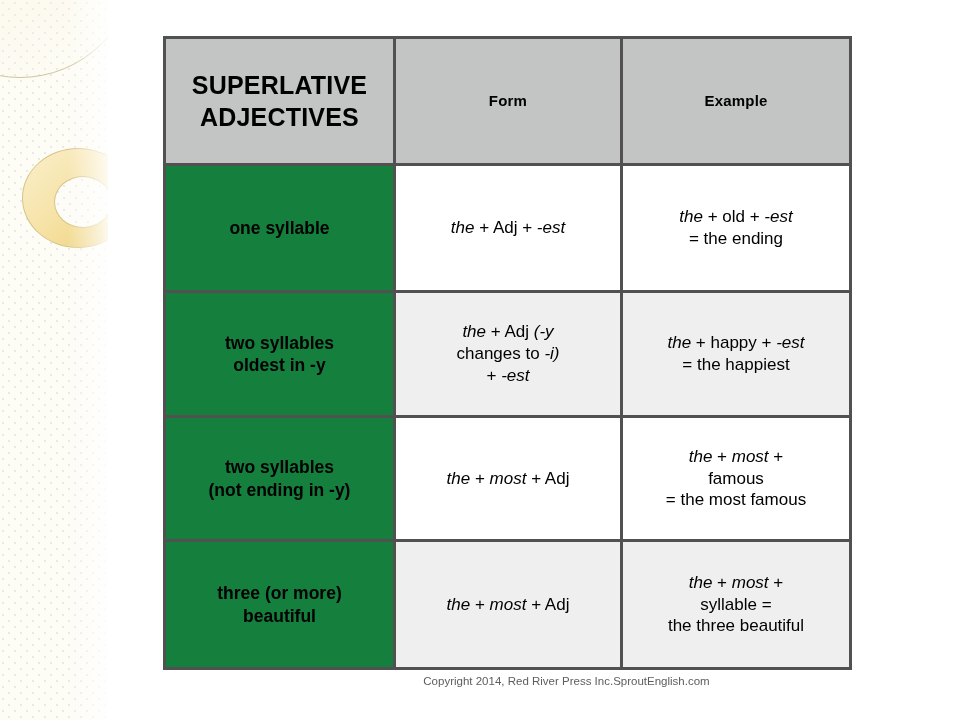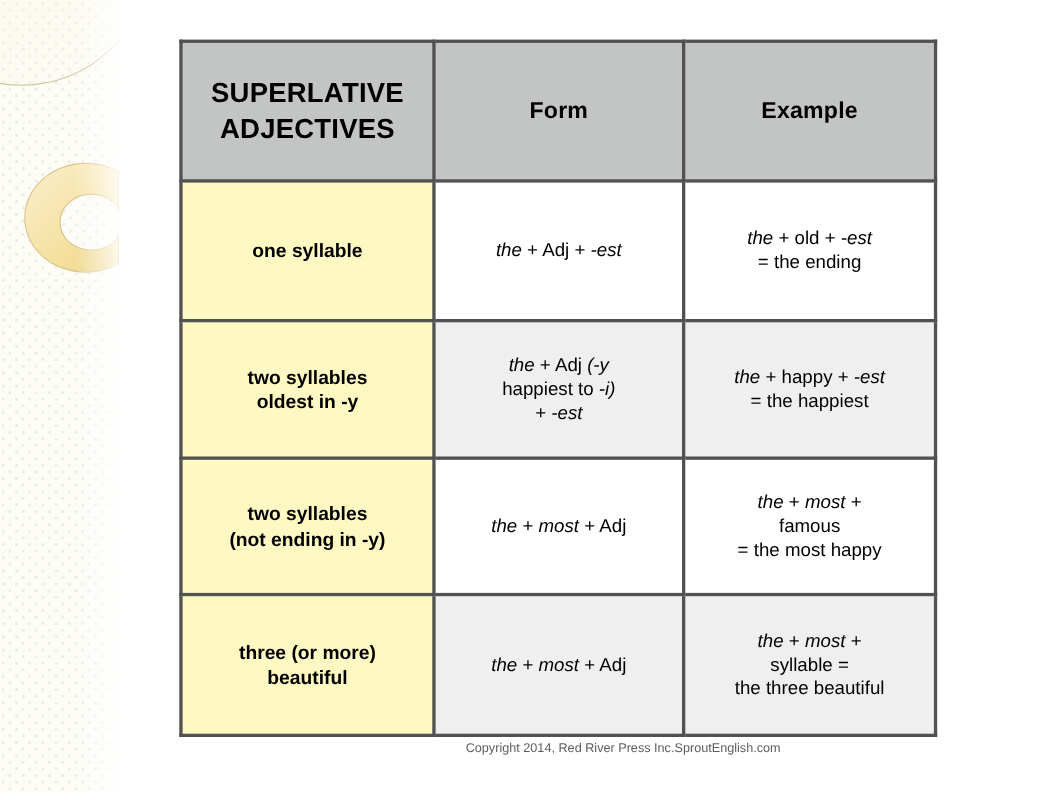--- a/index.html
+++ b/index.html
@@ -94,28 +94,28 @@
     color: #000000;
     line-height: 1.28;
   }
   col.c1 { width: 230px; }
   col.c2 { width: 227px; }
   col.c3 { width: 229px; }
 
   .hdr {
     background: #c3c4c4;
     font-weight: bold;
-    font-size: 21px;
+    font-size: 15px;
     letter-spacing: 0.2px;
     height: 116px;
   }
   .hdr.title { font-size: 25px; }
 
   .rowlabel {
-    background: #fef9c3;
+    background: #15803d;
     font-weight: bold;
     font-size: 17.5px;
   }
   .cell-white { background: #ffffff; font-size: 17px; }
   .cell-gray  { background: #efefef; font-size: 17px; }
 
   tr.r1 td { height: 116px; }
   tr.r2 td { height: 114px; }
   tr.r3 td { height: 113px; }
   tr.r4 td { height: 117px; }
@@ -175,41 +175,41 @@
       </td>
     </tr>
 
     <tr class="r2">
       <td class="rowlabel">
         <span>two syllables</span><br>
         <span>oldest in -y</span>
       </td>
       <td class="cell-gray">
         <span class="it">the</span><span> + Adj </span><span class="it">(-y</span><br>
-        <span> happiest to </span><span class="it">-i)</span><br>
+        <span> changes to </span><span class="it">-i)</span><br>
         <span> + </span><span class="it">-est</span>
       </td>
       <td class="cell-gray">
         <span class="it">the</span><span> + happy + </span><span class="it">-est</span><br>
         <span>= the happiest</span>
       </td>
     </tr>
 
     <tr class="r3">
       <td class="rowlabel">
         <span>two syllables</span><br>
         <span>(not ending in -y)</span>
       </td>
       <td class="cell-white">
         <span class="it">the</span><span> + </span><span class="it">most</span><span> + Adj</span>
       </td>
       <td class="cell-white">
         <span class="it">the</span><span> + </span><span class="it">most</span><span> +</span><br>
         <span>famous</span><br>
-        <span>= the most happy</span>
+        <span>= the most famous</span>
       </td>
     </tr>
 
     <tr class="r4">
       <td class="rowlabel">
         <span>three (or more)</span><br>
         <span>beautiful</span>
       </td>
       <td class="cell-gray">
         <span class="it">the</span><span> + </span><span class="it">most</span><span> + Adj</span>

